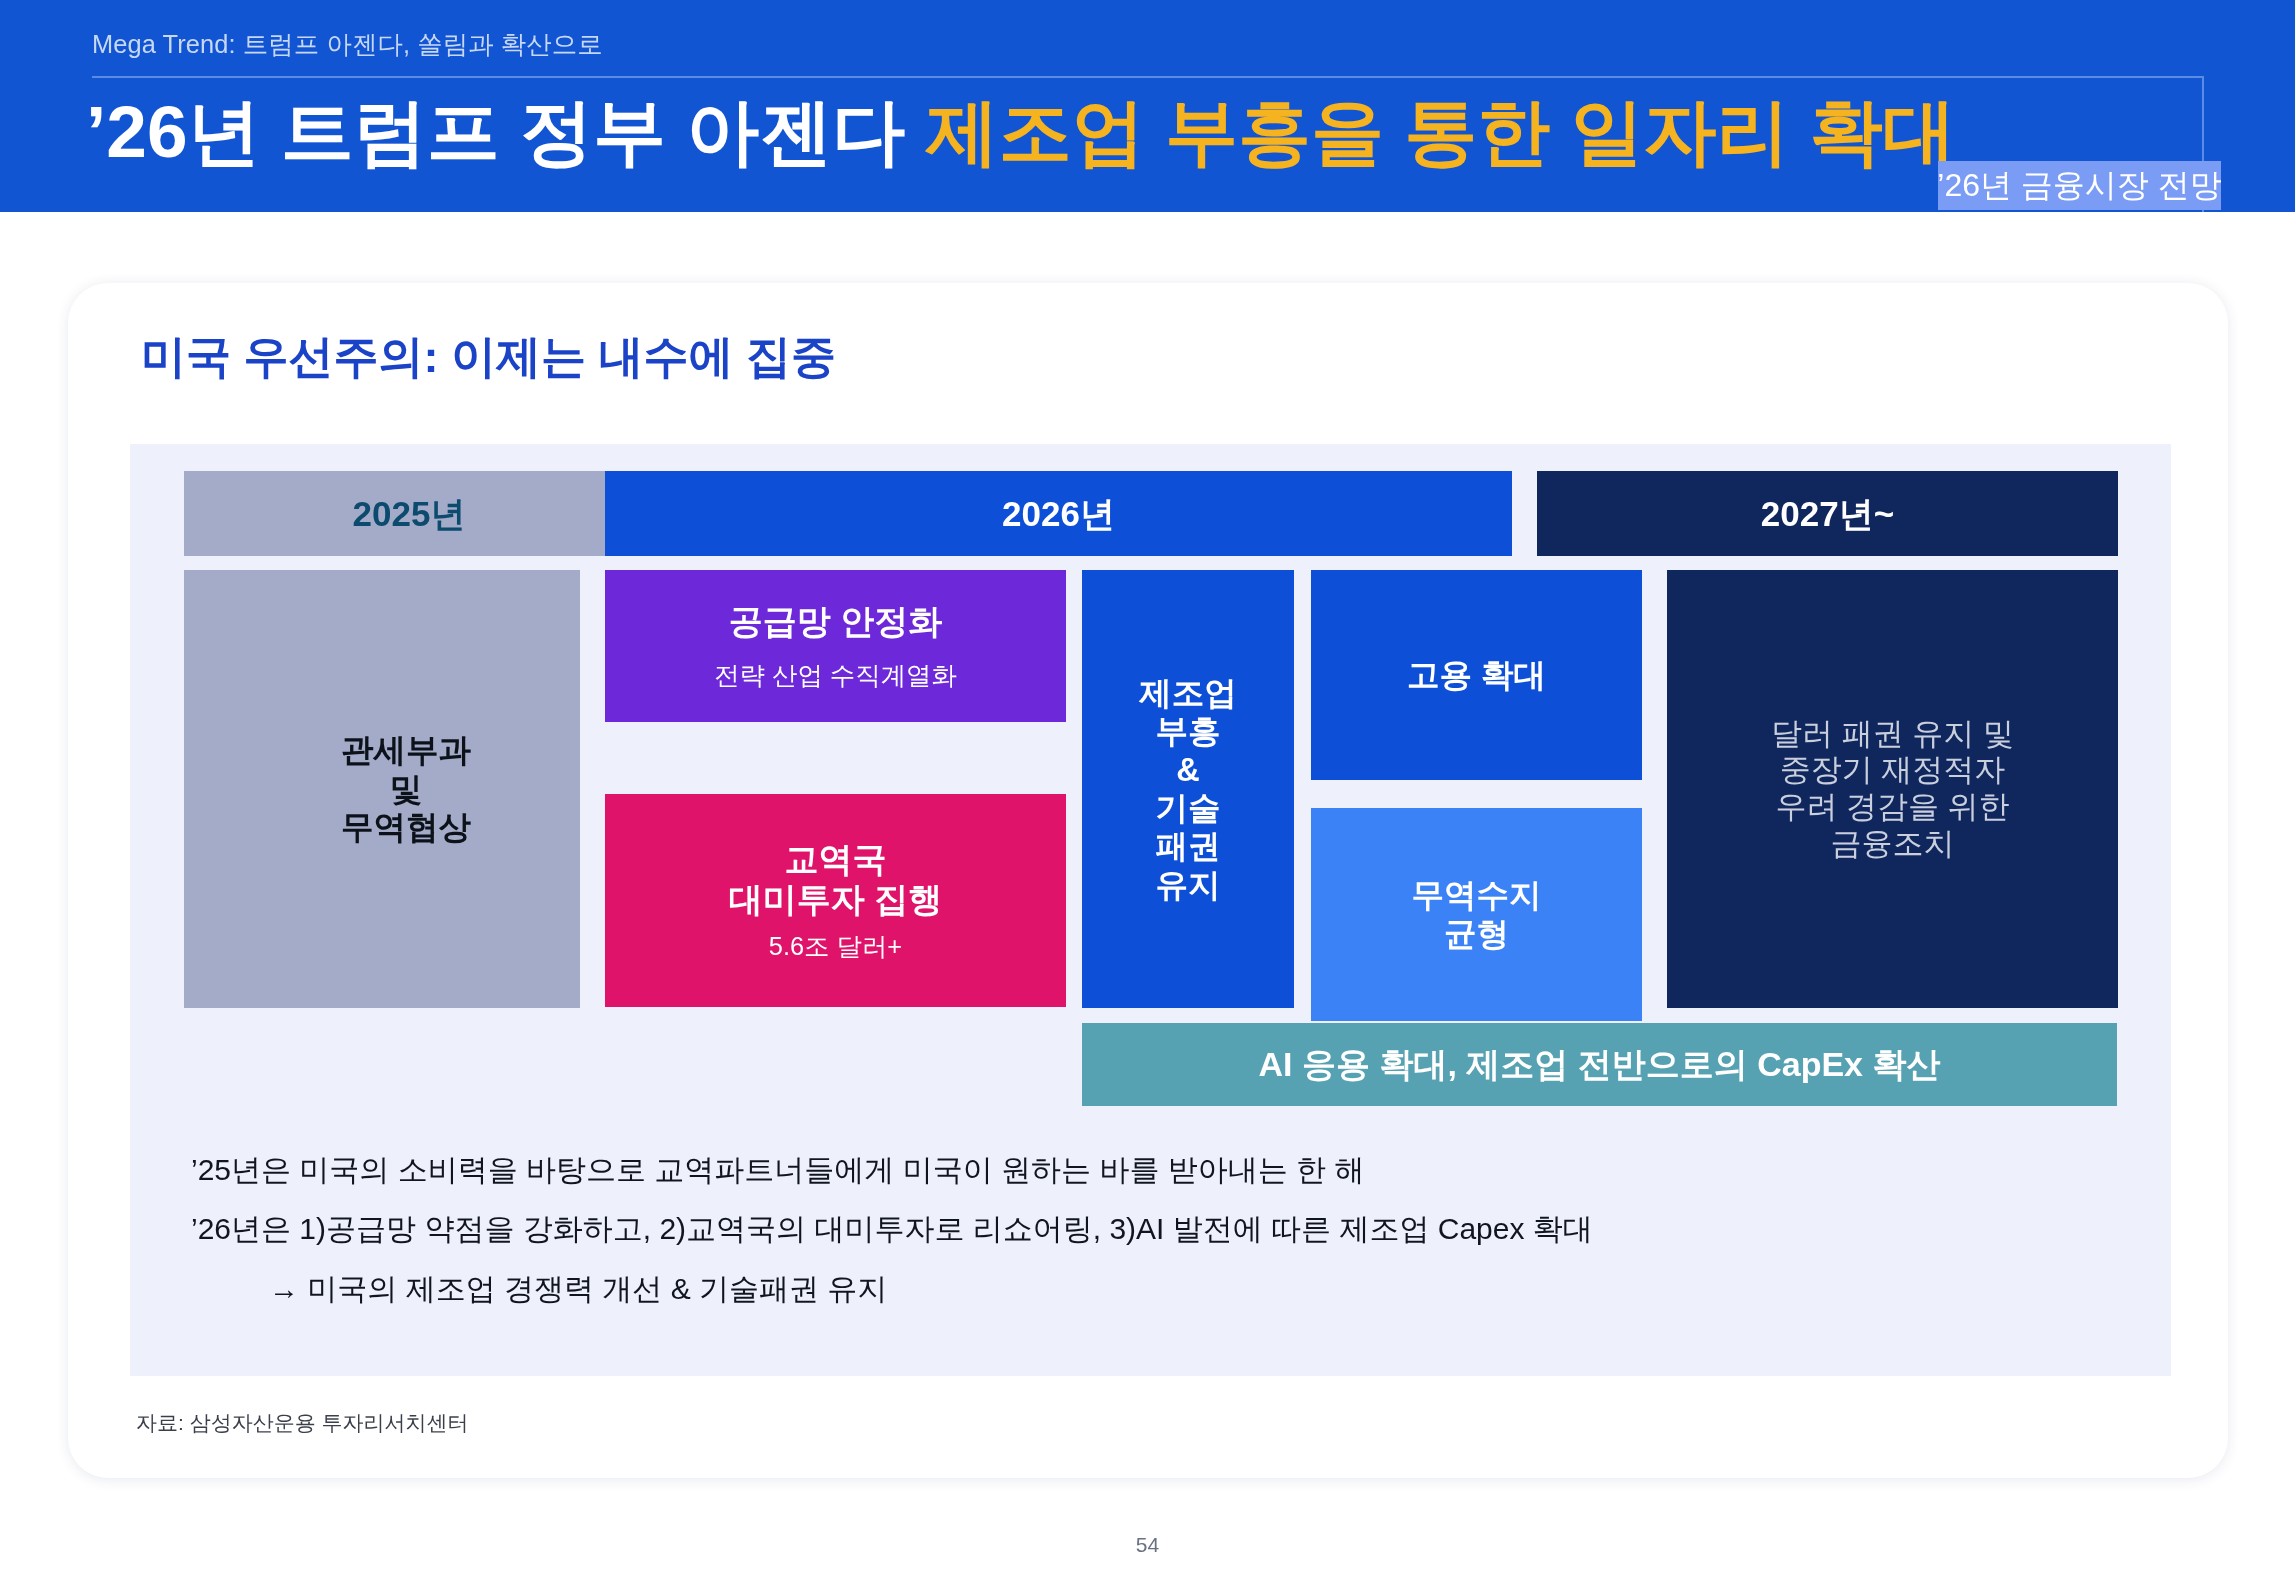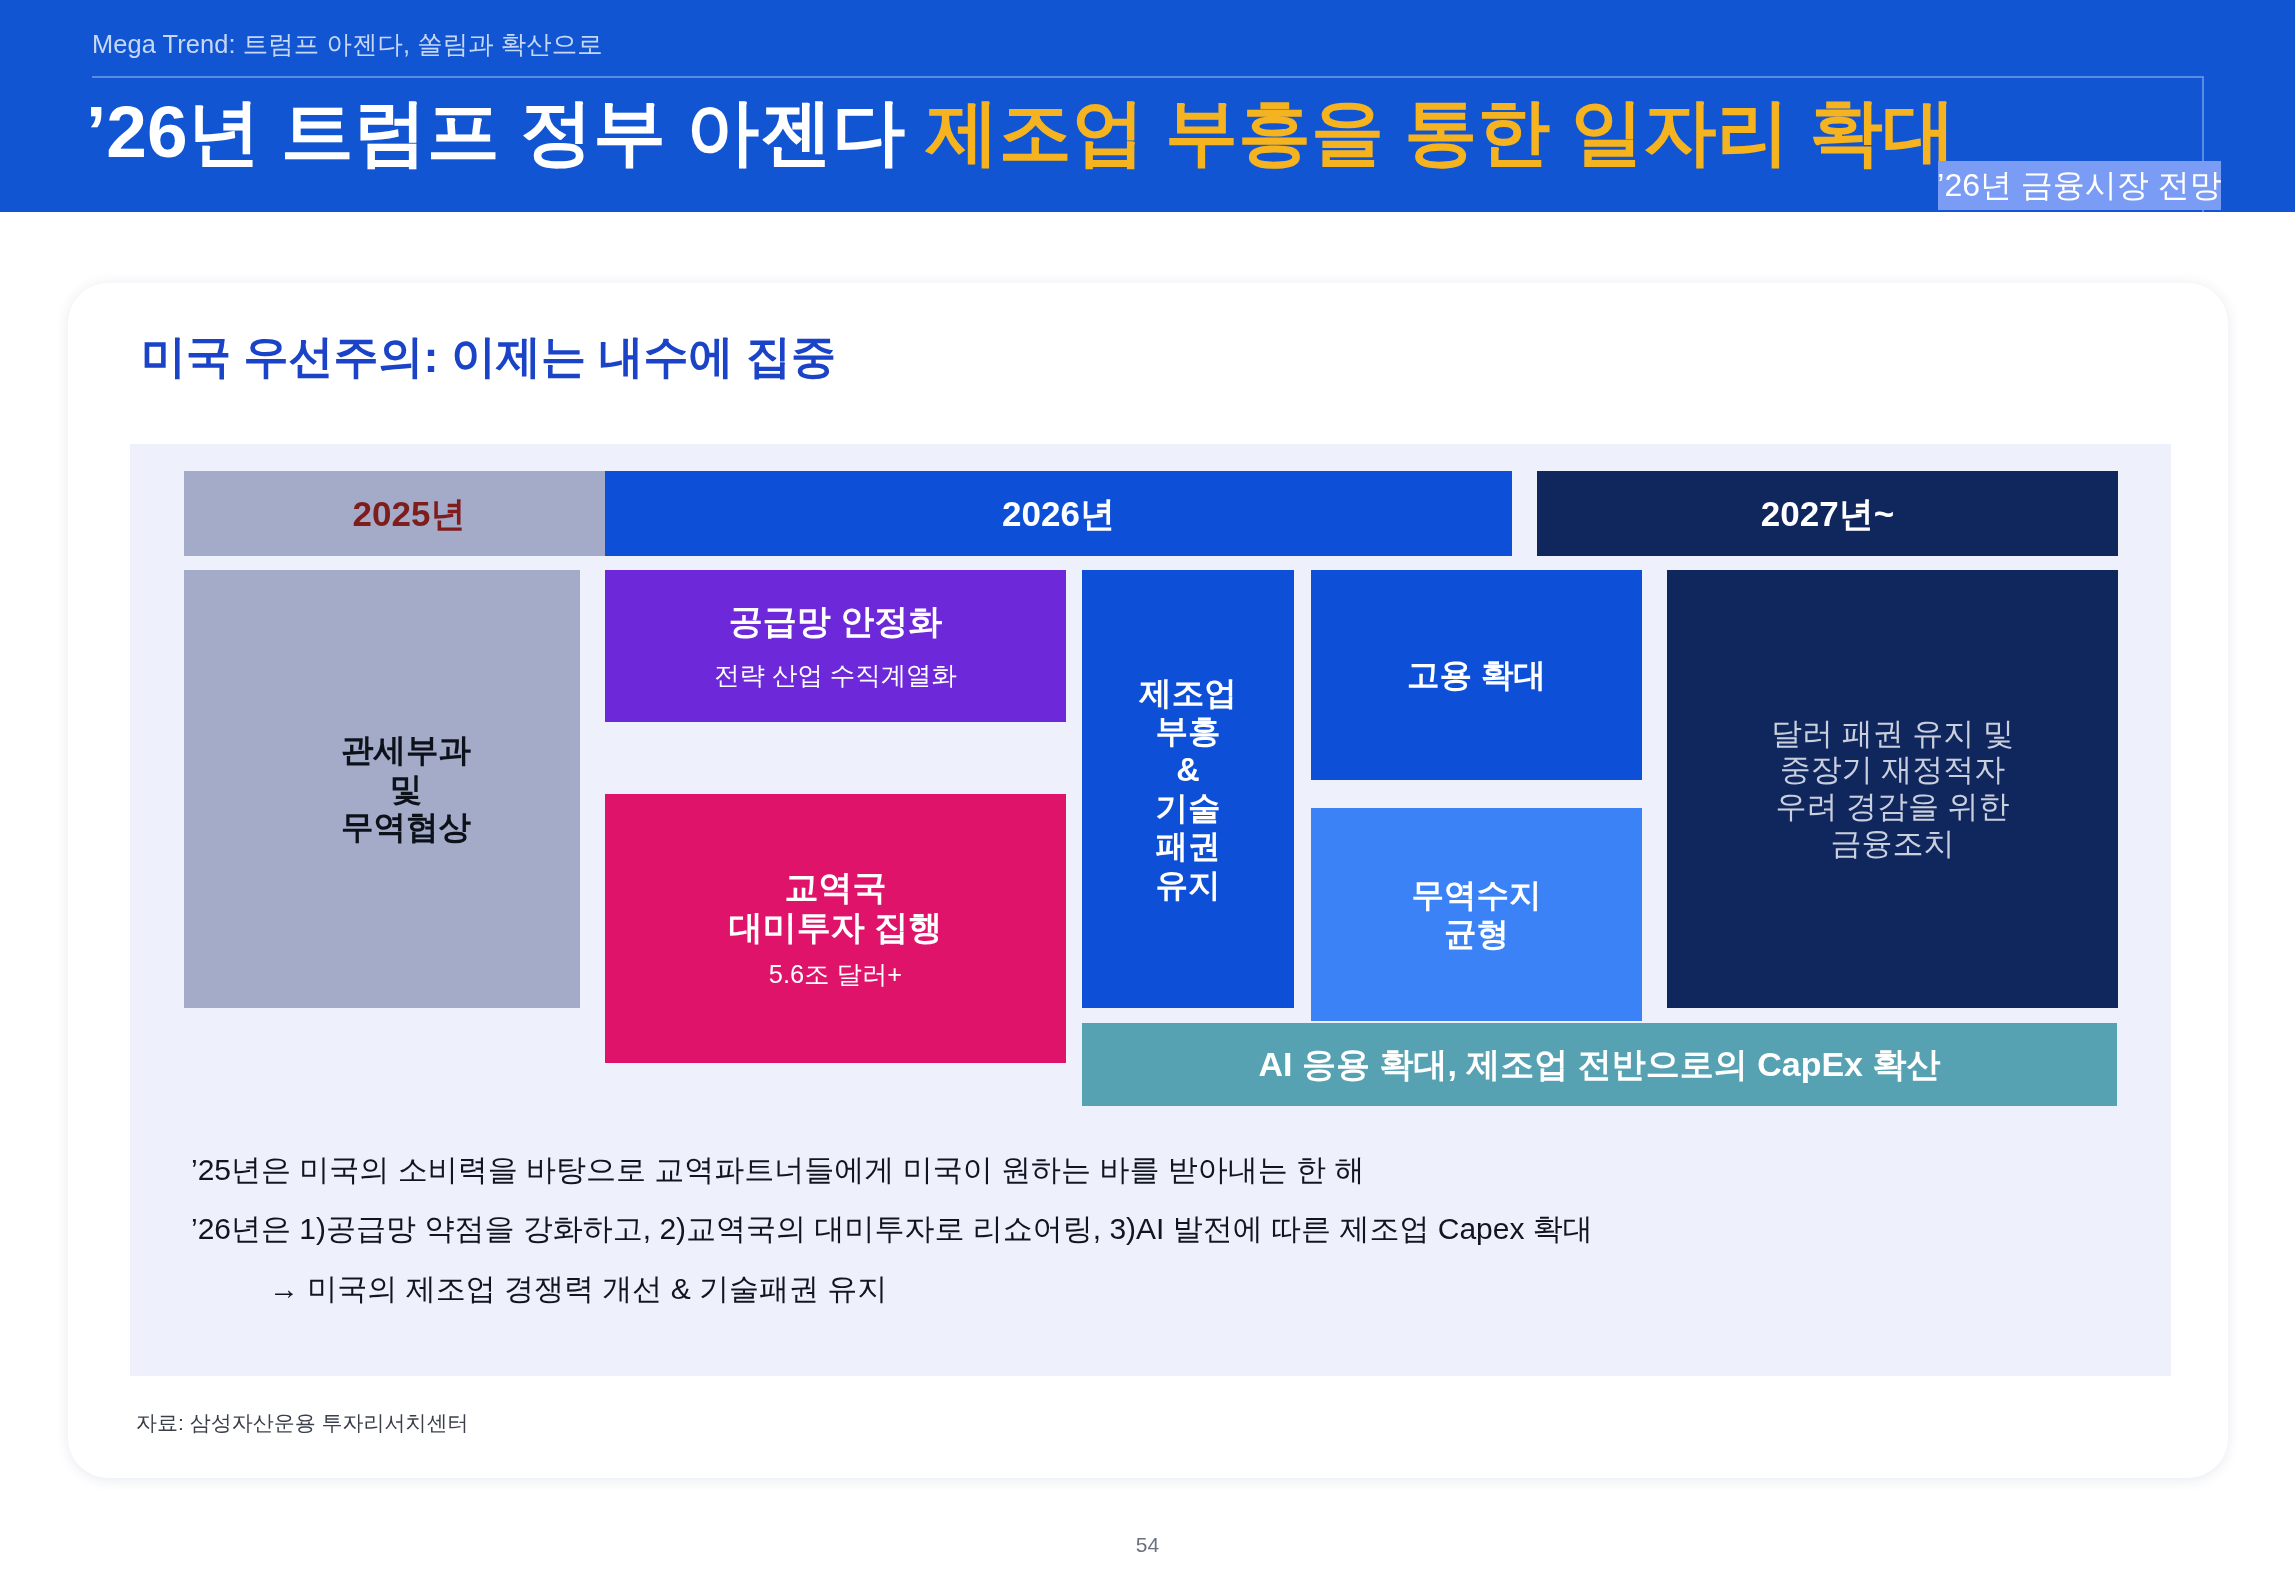--- a/index.html
+++ b/index.html
@@ -120,32 +120,32 @@
   .box .main {
     font-weight: bold;
     white-space: pre-line;
   }
   .box .sub {
     font-weight: normal;
   }
 
   
   .yr { height: 85px; font-size: 35px; }
-  .yr-2025 { left: 54px;   top: 27px;  width: 450px;  background: #a3abc8; color: #7f1d1d; }
+  .yr-2025 { left: 54px;   top: 27px;  width: 450px;  background: #a3abc8; color: #0c4a6e; }
   .yr-2026 { left: 475px;  top: 27px;  width: 907px; background: #0d4fd6; color: #ffffff; }
   .yr-2027 { left: 1407px; top: 27px;  width: 581px;  background: #10275e; color: #ffffff; }
 
   
   .b-tariff { left: 54px;  top: 126px; width: 396px;  height: 438px;
               background: #a3abc8; color: #0d121a; font-size: 32.5px; padding-left: 48px; }
   .b-supply { left: 475px; top: 126px; width: 461px;  height: 152px;
               background: #6d28d9; color: #ffffff; gap: 8px; }
   .b-supply .main { font-size: 34px; }
   .b-supply .sub  { font-size: 25.4px; margin-top: 12.7px; }
-  .b-invest { left: 475px; top: 350px; width: 461px;  height: 269px;
+  .b-invest { left: 475px; top: 350px; width: 461px;  height: 213px;
               background: #e0136a; color: #ffffff; }
   .b-invest .main { font-size: 34px; }
   .b-invest .sub  { font-size: 25.4px; margin-top: 12.7px; }
   .b-mfg    { left: 952px; top: 126px; width: 212px; height: 438px;
               background: #0d4fd6; color: #ffffff; font-size: 32.5px; }
   .b-emp    { left: 1181px; top: 126px; width: 331px; height: 210px;
               background: #0d4fd6; color: #ffffff; font-size: 32.5px; }
   .b-trade  { left: 1181px; top: 364px; width: 331px; height: 213px;
               background: #3b82f6; color: #ffffff; font-size: 32.5px; }
   .b-dollar { left: 1537px; top: 126px; width: 451px; height: 438px;

